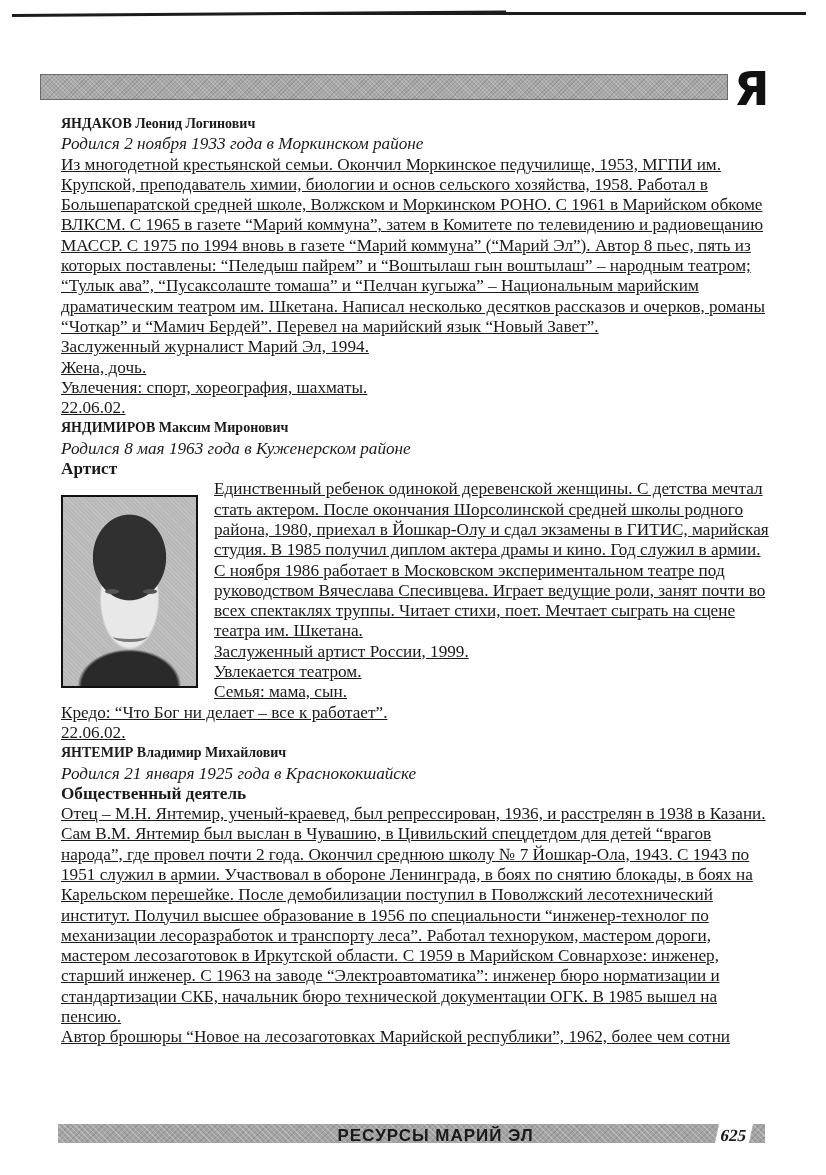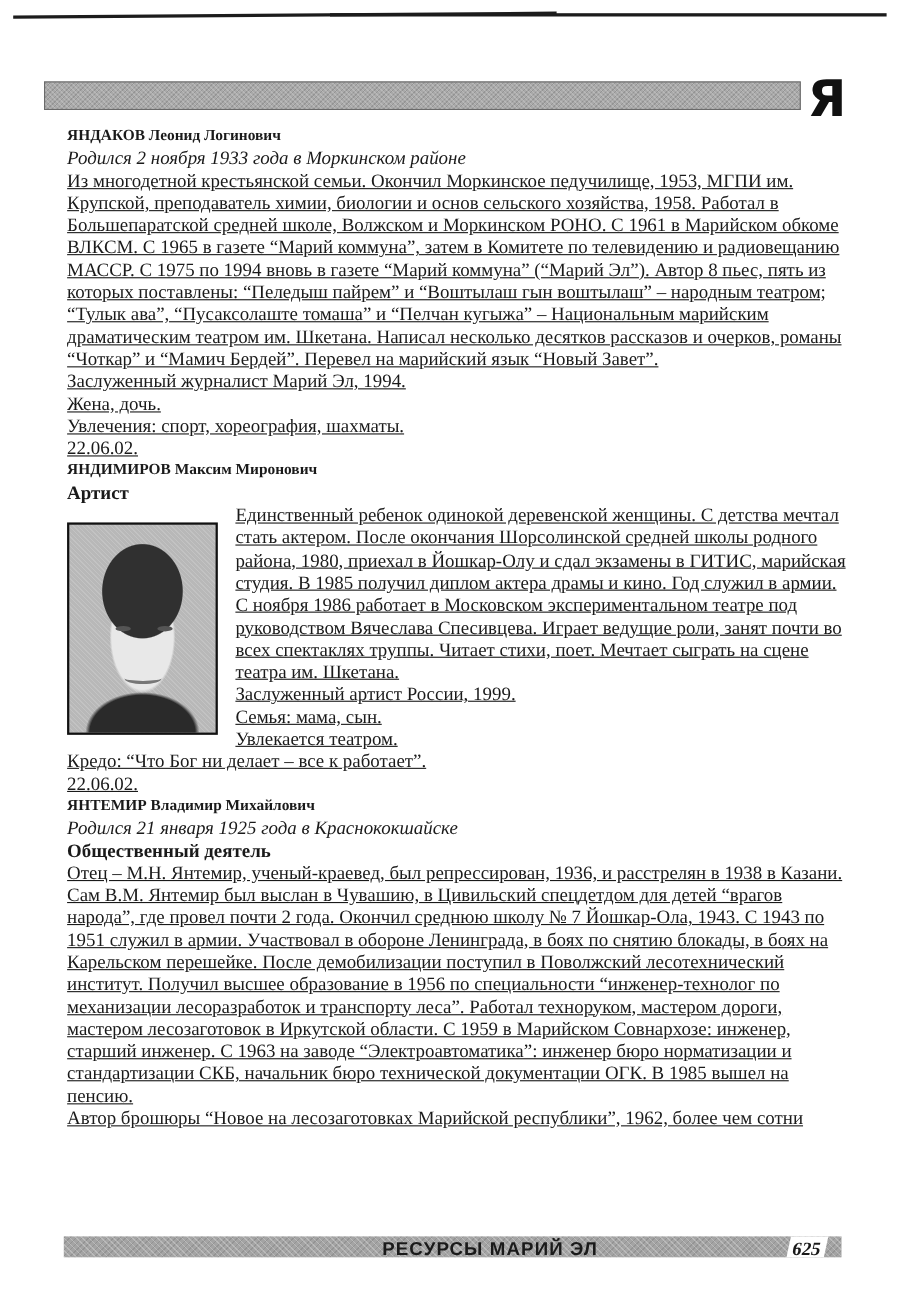--- a/index.html
+++ b/index.html
@@ -118,21 +118,21 @@
     width: 707px;
     height: 19px;
     background-color: #a4a4a4;
     background-image:
       repeating-linear-gradient(45deg, rgba(255,255,255,0.25) 0 1px, transparent 1px 4px),
       repeating-linear-gradient(-45deg, rgba(0,0,0,0.1) 0 1px, transparent 1px 4px);
     overflow: hidden;
   }
   .footer-title {
     position: absolute;
-    left: 14px;
+    left: 4px;
     width: 100%;
     top: 3px;
     text-align: center;
     font-family: "Liberation Sans", "DejaVu Sans", sans-serif;
     font-weight: bold;
     font-size: 17px;
     line-height: 17px;
     letter-spacing: 1px;
     color: #1a1a1a;
     padding-left: 40px;
@@ -169,32 +169,33 @@
     <div class="entry-birth">Родился 2 ноября 1933 года в Моркинском районе</div>
     <p class="para">Из многодетной крестьянской семьи. Окончил Моркинское педучилище, 1953, МГПИ им. Крупской, преподаватель химии, биологии и основ сельского хозяйства, 1958. Работал в Большепаратской средней школе, Волжском и Моркинском РОНО. С 1961 в Марийском обкоме ВЛКСМ. С 1965 в газете “Марий коммуна”, затем в Комитете по телевидению и радиовещанию МАССР. С 1975 по 1994 вновь в газете “Марий коммуна” (“Марий Эл”). Автор 8 пьес, пять из которых поставлены: “Пеледыш пайрем” и “Воштылаш гын воштылаш” – народным театром; “Тулык ава”, “Пусаксолаште томаша” и “Пелчан кугыжа” – Национальным марийским драматическим театром им. Шкетана. Написал несколько десятков рассказов и очерков, романы “Чоткар” и “Мамич Бердей”. Перевел на марийский язык “Новый Завет”.</p>
     <p class="para">Заслуженный журналист Марий Эл, 1994.</p>
     <p class="para">Жена, дочь.</p>
     <p class="para">Увлечения: спорт, хореография, шахматы.</p>
     <p class="para">22.06.02.</p>
   </div>
 
   <div class="entry">
     <div class="entry-name"><span class="surname">ЯНДИМИРОВ</span> <span>Максим Миронович</span></div>
+    <div class="entry-birth">Родился 8 мая 1963 года в Куженерском районе</div>
     <div class="entry-profession">Артист</div>
     <div class="photo-wrap">
       <div class="photo">
         <span class="eye" style="left:42px"></span>
         <span class="eye" style="left:80px"></span>
         <span class="mouth"></span>
       </div>
       <div class="photo-text">
         <p class="para">Единственный ребенок одинокой деревенской женщины. С детства мечтал стать актером. После окончания Шорсолинской средней школы  родного  района, 1980, приехал в Йошкар-Олу и сдал экзамены в ГИТИС, марийская студия. В 1985 получил диплом актера драмы и кино. Год служил в армии. С ноября 1986 работает в Московском экспериментальном театре под руководством Вячеслава Спесивцева. Играет ведущие роли, занят почти во всех спектаклях труппы. Читает стихи, поет. Мечтает сыграть на сцене театра им. Шкетана.</p>
         <p class="para">Заслуженный артист России, 1999.</p>
+        <p class="para">Увлекается театром.</p>
         <p class="para">Семья: мама, сын.</p>
-        <p class="para">Увлекается театром.</p>
       </div>
     </div>
     <p class="para">Кредо: “Что Бог ни делает – все к работает”.</p>
     <p class="para">22.06.02.</p>
   </div>
 
   <div class="entry">
     <div class="entry-name"><span class="surname">ЯНТЕМИР</span> <span>Владимир Михайлович</span></div>
     <div class="entry-birth">Родился 21 января 1925 года в Краснококшайске</div>
     <div class="entry-profession">Общественный деятель</div>

